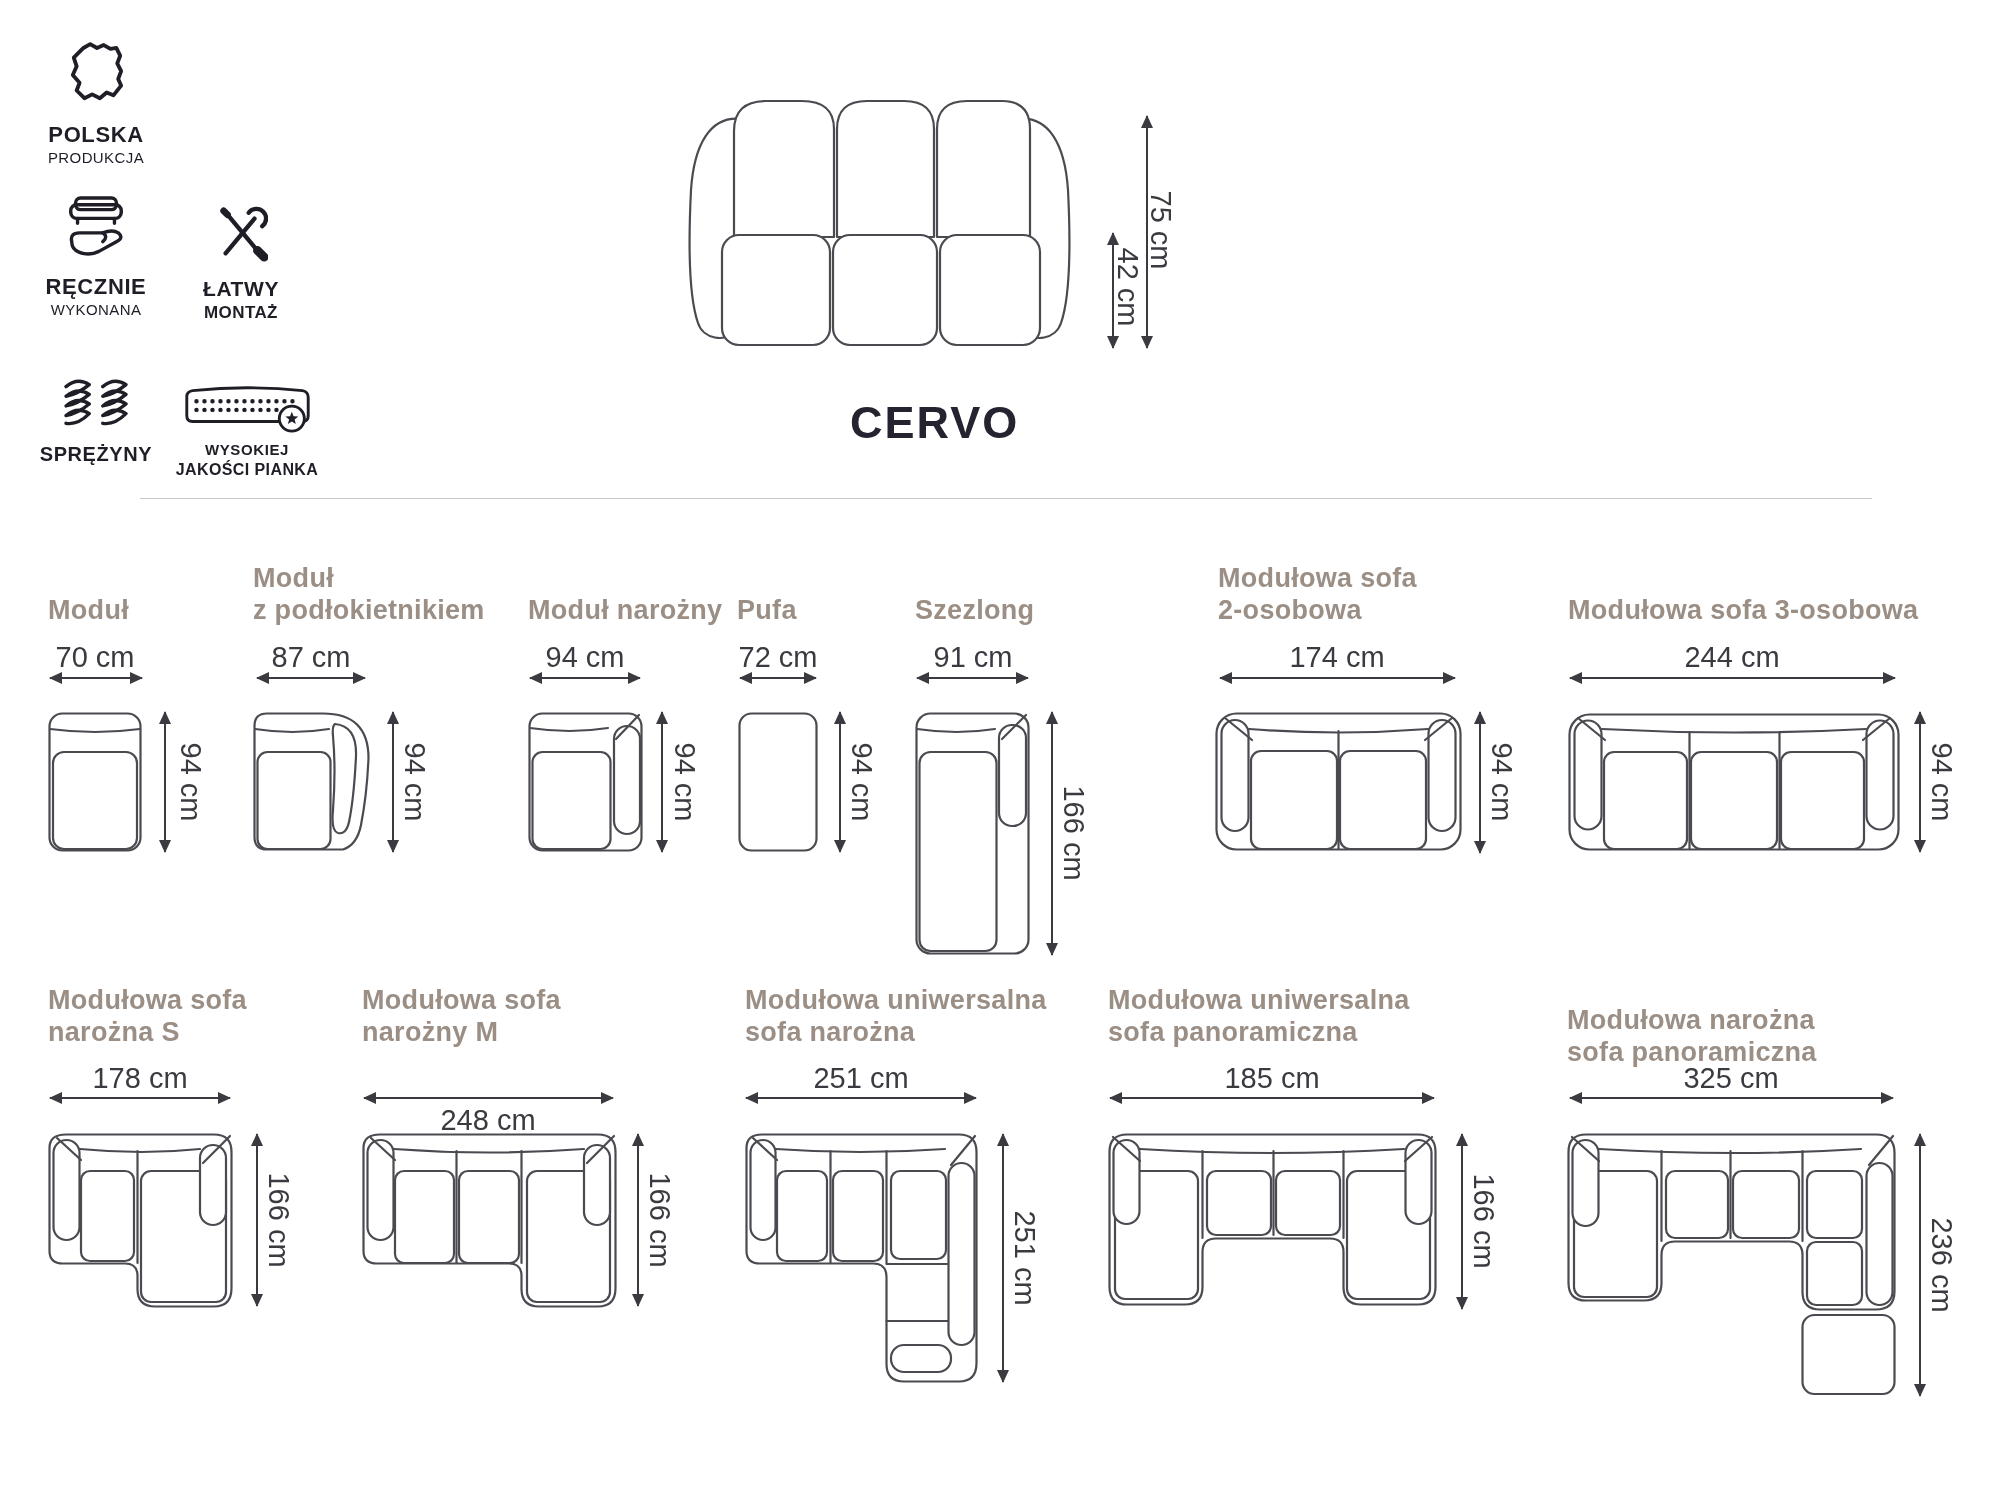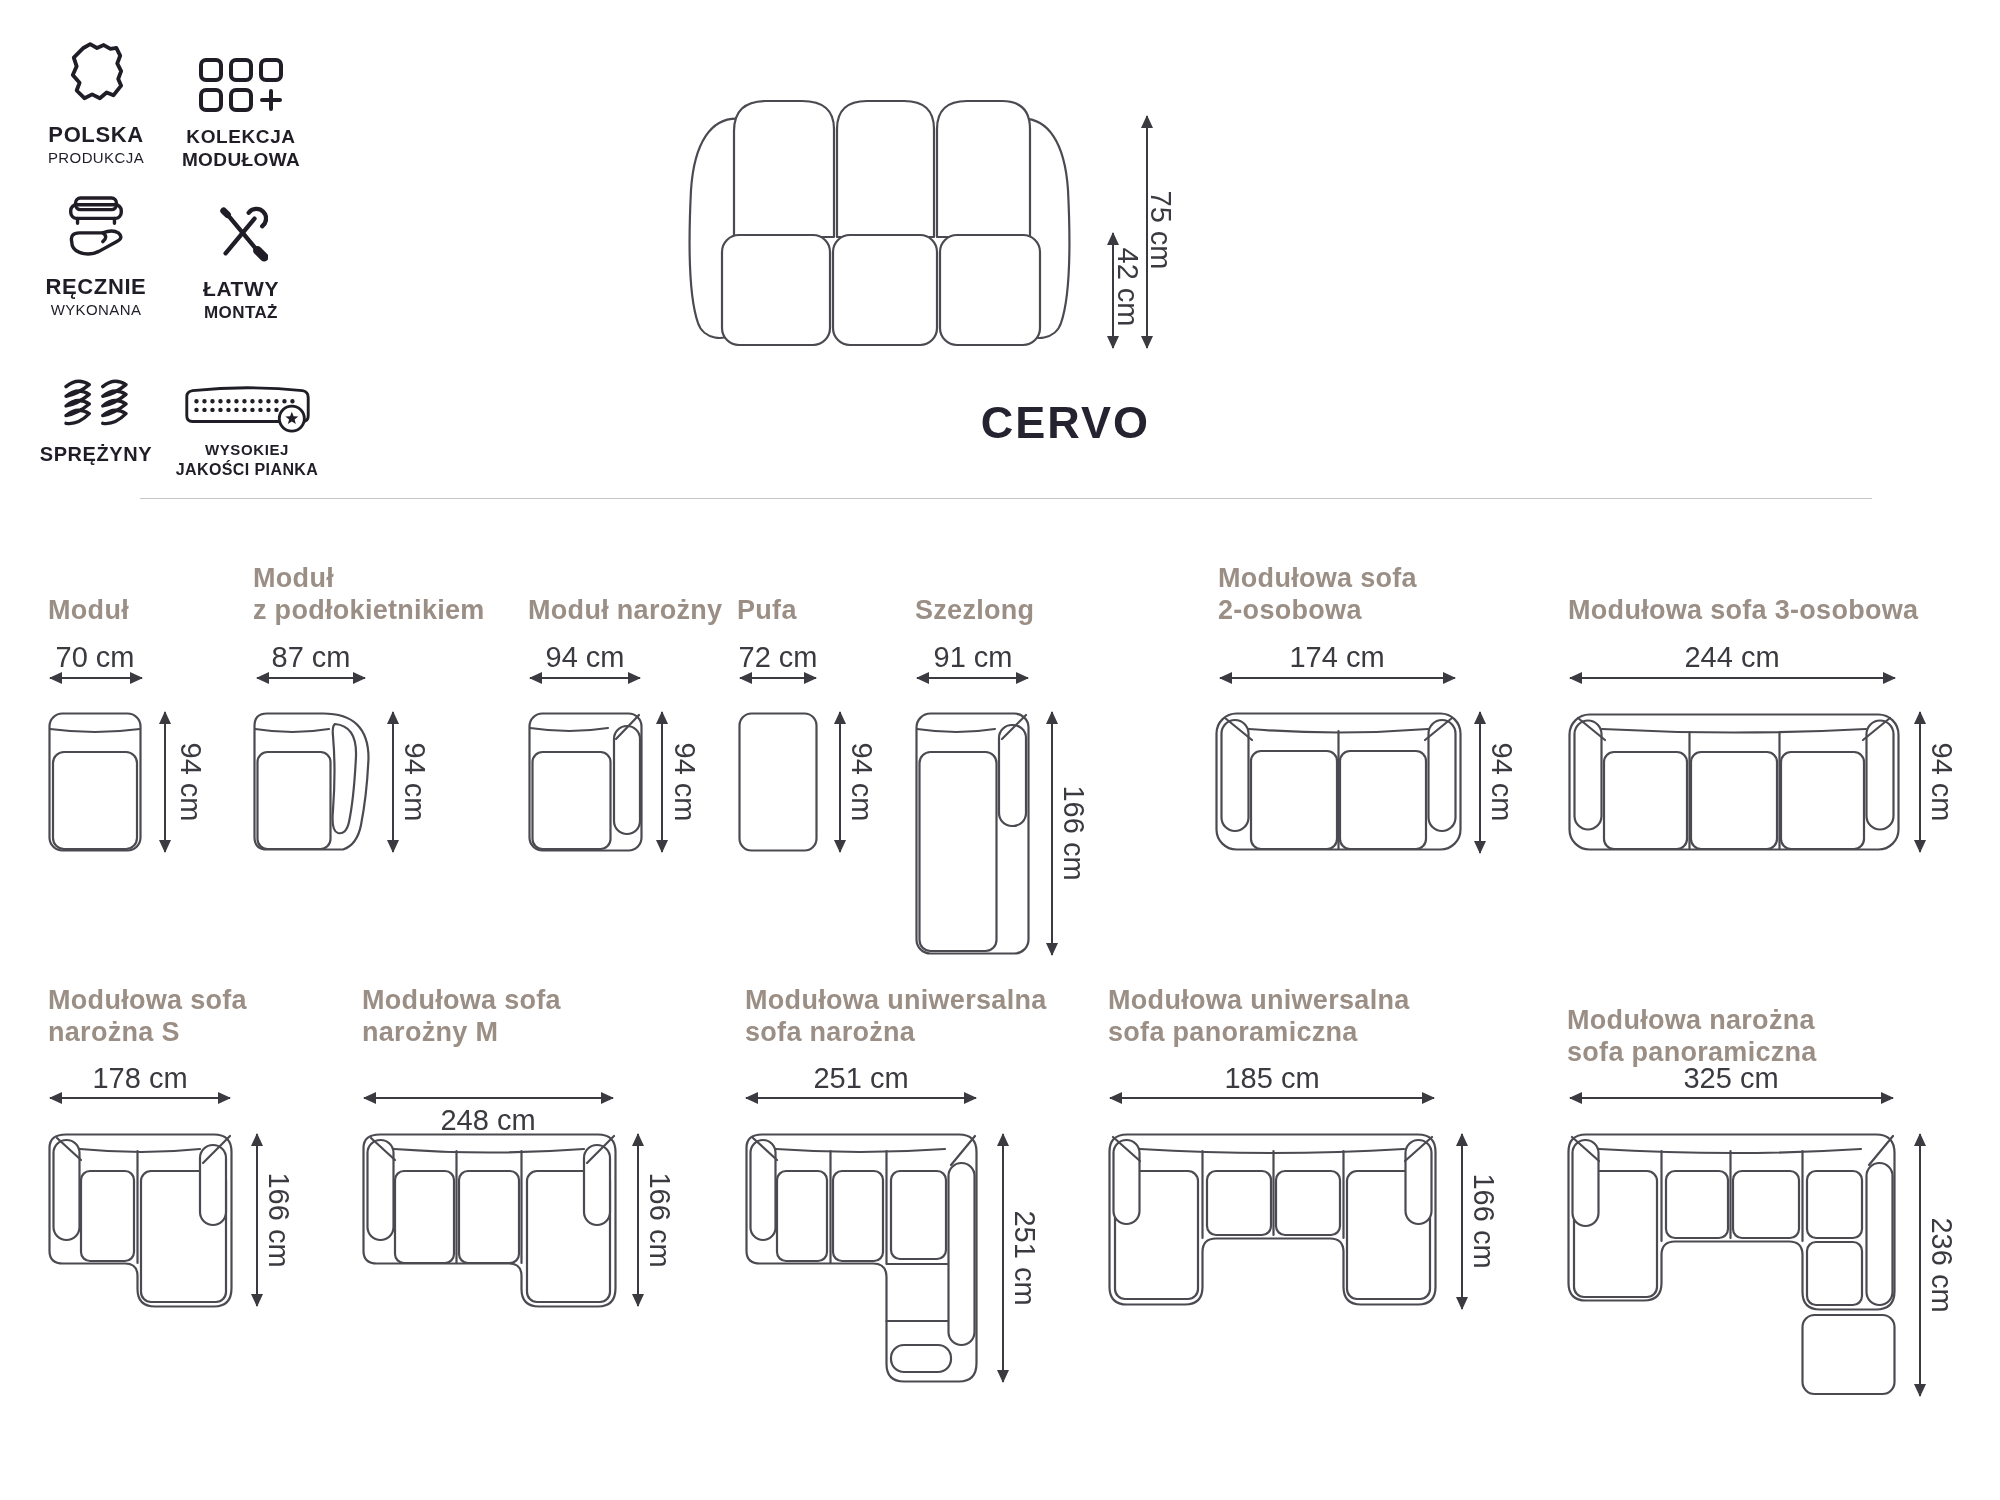--- a/index.html
+++ b/index.html
@@ -20,21 +20,21 @@
   .av{position:absolute;width:2px;background:#3b3a40;}
   .av::before{content:"";position:absolute;top:-1px;left:-5px;border-left:6px solid transparent;
       border-right:6px solid transparent;border-bottom:13px solid #3b3a40;}
   .av::after{content:"";position:absolute;bottom:-1px;left:-5px;border-left:6px solid transparent;
       border-right:6px solid transparent;border-top:13px solid #3b3a40;}
   
   .m-name{position:absolute;font-size:27px;font-weight:700;color:#9a8e85;line-height:32px;letter-spacing:.3px;}
   .m-name span{display:block;white-space:nowrap;}
   .wdim{position:absolute;width:140px;text-align:center;font-size:29px;color:#3b3a40;white-space:nowrap;}
   .vdim{position:absolute;transform:translate(-50%,-50%) rotate(90deg);font-size:29px;color:#3b3a40;white-space:nowrap;}
-  .product-title{position:absolute;font-size:45px;font-weight:700;letter-spacing:2px;color:#262330;text-align:right;}
+  .product-title{position:absolute;font-size:45px;font-weight:700;letter-spacing:2px;color:#262330;text-align:left;}
   .logo{position:absolute;left:1815px;top:45px;width:133px;height:143px;box-sizing:border-box;
         border:5px solid #201d27;border-radius:16px;padding:6px 0 0 13px;color:#201d27;
         font-size:36px;line-height:39px;font-weight:700;letter-spacing:.5px;}
   .divider{position:absolute;left:140px;top:498px;width:1732px;height:1px;background:#c6c6c6;}
   .lineart{stroke:#4b4a51;stroke-width:2.2;fill:#fff;stroke-linejoin:round;stroke-linecap:round;}
   .lineart .nf{fill:none;}
   .icon{stroke:#201d27;fill:none;stroke-linejoin:round;stroke-linecap:round;}
 </style>
 </head>
 <body>
@@ -42,32 +42,20 @@
 <div class="canvas">
 
   <div class="feature" style="left:-14px;top:40px;width:220px">
     <svg class="icon" width="58" height="72" viewBox="0 0 60 74" stroke-width="4">
       <path d="M17,8 L24,4 L31,8 L38,5 L45,9 L51,8 L55,16 L52,24 L56,32 L53,40 L56,47 L48,57 L41,54 L34,60 L26,56 L18,60 L10,52 L13,44 L6,36 L10,27 L7,18 Z"></path>
     </svg>
     <div class="f-t" style="font-size:22px">POLSKA</div>
     <div class="f-s" style="font-size:15px">PRODUKCJA</div>
   </div>
 
-  <div class="feature" style="left:131px;top:40px;width:220px">
-    <svg class="icon" width="84" height="55" viewBox="0 0 84 55" stroke-width="4" style="margin-top:18px">
-      <rect x="2" y="2" width="20" height="20" rx="5"></rect>
-        <rect x="32" y="2" width="20" height="20" rx="5"></rect>
-      <rect x="62" y="2" width="20" height="20" rx="5"></rect>
-        <rect x="2" y="32" width="20" height="20" rx="5"></rect>
-      <rect x="32" y="32" width="20" height="20" rx="5"></rect>
-        <path d="M63,42 H81 M72,33 V51"></path>
-    </svg>
-    <div class="f-t" style="font-size:19px;margin-top:13px">KOLEKCJA</div>
-    <div class="f-s" style="font-size:19px;font-weight:700">MODUŁOWA</div>
-  </div>
 
   <div class="feature" style="left:-14px;top:196px;width:220px">
     <svg class="icon" width="66" height="68" viewBox="0 0 66 70" stroke-width="3.5">
       <rect x="12" y="2" width="42" height="12" rx="5"></rect>
       <rect x="7" y="9" width="52" height="14" rx="6"></rect>
       <path d="M14,23 V28 M52,23 V28"></path>
       <path d="M8,47 Q6,38 16,38 L40,38 Q50,34 56,38 Q62,43 54,47 L36,57 Q26,62 16,58 Q8,55 8,47 Z"></path>
       <path d="M40,38 Q46,42 40,47"></path>
     </svg>
     <div class="f-t" style="font-size:22px">RĘCZNIE</div>

